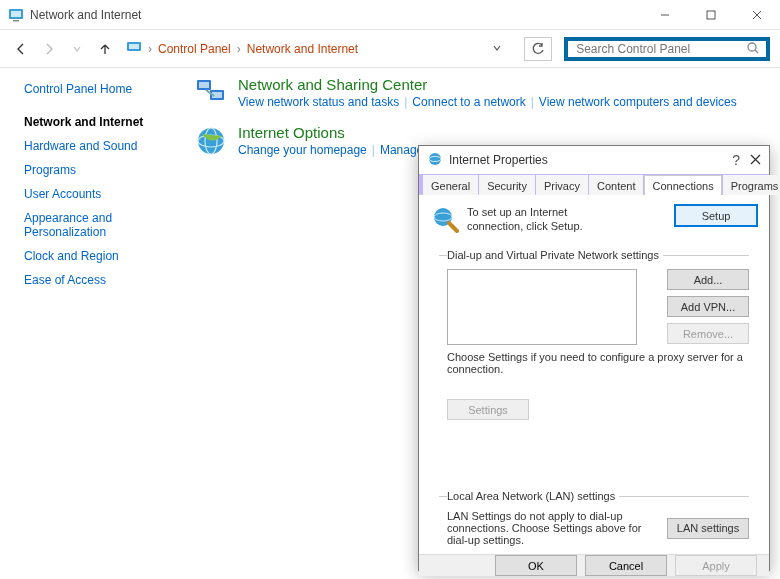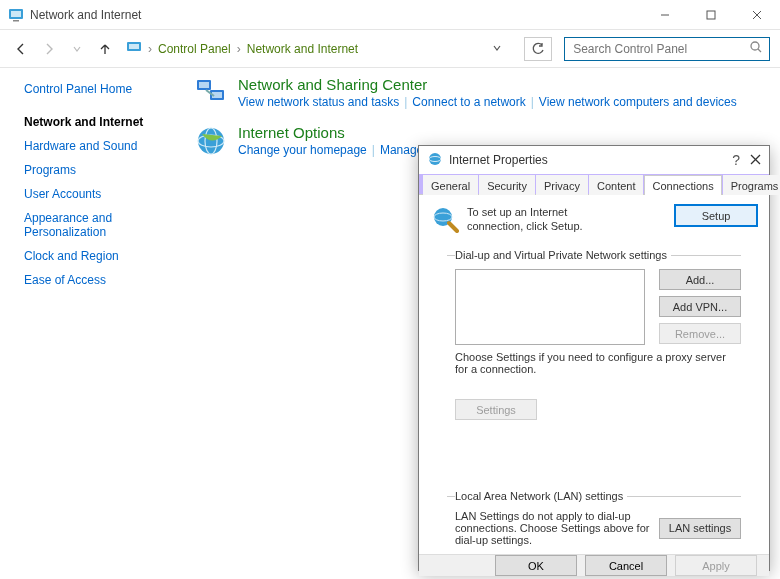--- a/index.html
+++ b/index.html
@@ -11,25 +11,25 @@
   .title-icon { width:16px; height:16px;}
   .win-controls { display:flex; }
   .win-btn { width:46px; height:30px; display:flex; align-items:center; justify-content:center; color:#555;}
 
   
   .navbar { height:38px; display:flex; align-items:center; gap:6px; padding:0 10px; border-bottom:1px solid #e5e5e5;}
   .nav-arrow { width:22px; height:22px; display:flex; align-items:center; justify-content:center; color:#555; }
   .nav-arrow.disabled { color:#bbb; }
   .addr { flex:0 0 auto; display:flex; align-items:center; gap:4px; height:24px; padding:0 4px; }
   .chev { color:#888; padding:0 2px;}
-  .addr a { color:#4d7c0f; text-decoration:none; }
+  .addr a { color:#c2410c; text-decoration:none; }
   .addr-spacer { width:120px;}
   .addr-drop { color:#555; padding:0 6px;}
   .refresh { width:28px; height:24px; border:1px solid #ccc; display:flex; align-items:center; justify-content:center; margin:0 6px; color:#555; }
-  .searchbox { flex:1; height:24px; border:1px solid #0369a1; display:flex; align-items:center; padding:0 6px; color:#777; justify-content:space-between;}
+  .searchbox { flex:1; height:24px; border:4px solid #0369a1; display:flex; padding:0 6px; color:#777; justify-content:space-between;}
   .searchbox input { border:none; outline:none; font-size:12px; width:100%; color:#333; background:transparent;}
   .mag { color:#888; padding-left:6px;}
 
   
   .body { display:flex; height:calc(579px - 68px); }
   .sidebar { width:190px; padding:14px 14px 0 24px; }
   .sidebar .home { color:#0066cc; margin-bottom:14px; }
   .sidebar ul { list-style:none; margin:0; padding:0;}
   .sidebar li { padding:5px 0; color:#0066cc; cursor:pointer;}
   .sidebar li.active { color:#000; font-weight:bold; }
@@ -49,21 +49,21 @@
   .dlg-title-right { display:flex; align-items:center; gap:10px; color:#555; font-size:14px;}
   .tabs { display:flex; border-bottom:1px solid #ccc; padding:0 4px; background:#c4b5fd;}
   .tab { padding:4px 7px 3px; color:#333; border:1px solid transparent; border-bottom:none; position:relative; top:1px; font-size:11px; background:#f5f5f5; margin-right:1px;}
   .tab.active { background:#fff; border-color:#ccc; z-index:2;}
   .dlg-body { flex:1; padding:10px 12px 4px 12px; color:#333; position:relative; }
   .setup-row { display:flex; align-items:flex-start; gap:8px;}
   .setup-text { flex:1; line-height:1.3; }
   .dlg-btn { width:82px; height:21px; border:1px solid #adadad; background:#e1e1e1; font-size:11px; display:flex; align-items:center; justify-content:center; cursor:pointer;}
   .dlg-btn.focus { border:1px solid #0078d7; outline:1px solid #0078d7; background:#e5f1fb;margin-left:44px;}
   .dlg-btn.disabled { color:#9d9d9d; background:#efefef; border-color:#d0d0d0;text-align:right;}
-  fieldset { border:none; border-top:1px solid #ccc; margin:14px 16px 4px; padding:8px 0 0 8px;}
+  fieldset { border:none; border-top:1px solid #ccc; margin:14px 8px 4px; padding:8px 0 0 8px;}
   legend { padding:0 4px 0 0; color:#333; font-size:11px;}
   .listbox { width:190px; height:76px; border:1px solid #adadad; background:#fff; }
   .vpn-row { display:flex; gap:10px; }
   .vpn-btns { display:flex; flex-direction:column; gap:6px; margin-left:auto;}
   .proxy-row { display:flex; gap:24px; align-items:flex-start; margin-top:6px;flex-direction:column;}
   .lan-row { display:flex; gap:8px; align-items:center;}
   .dlg-footer { height:40px; background:#f0f0f0; border-top:1px solid #ddd; display:flex; align-items:center; justify-content:flex-end; gap:8px; padding:0 12px;}
 </style>
 </head>
 <body>

